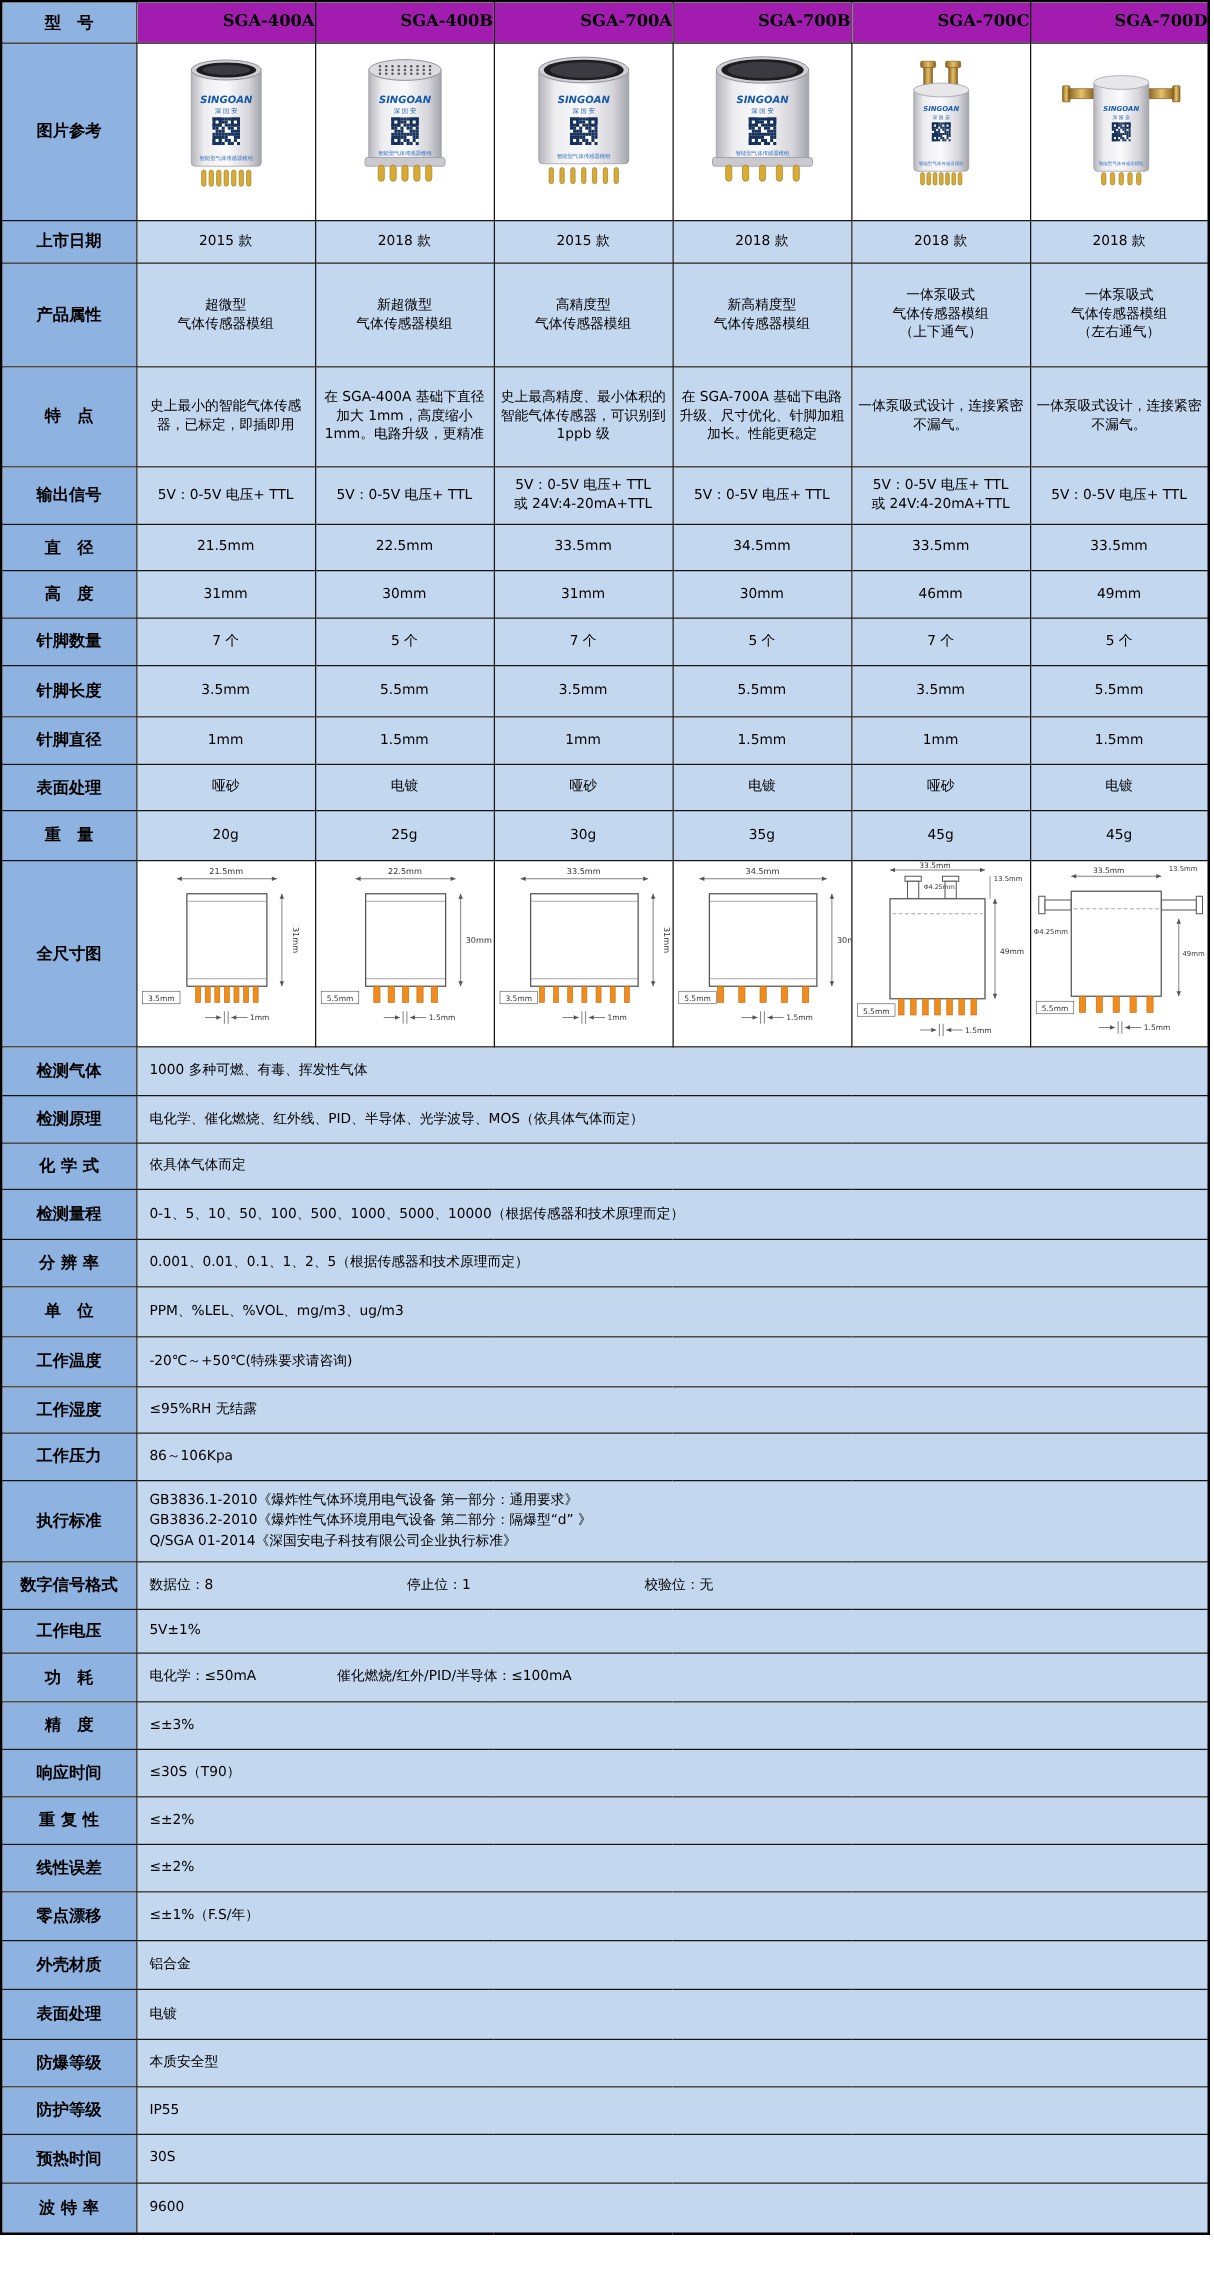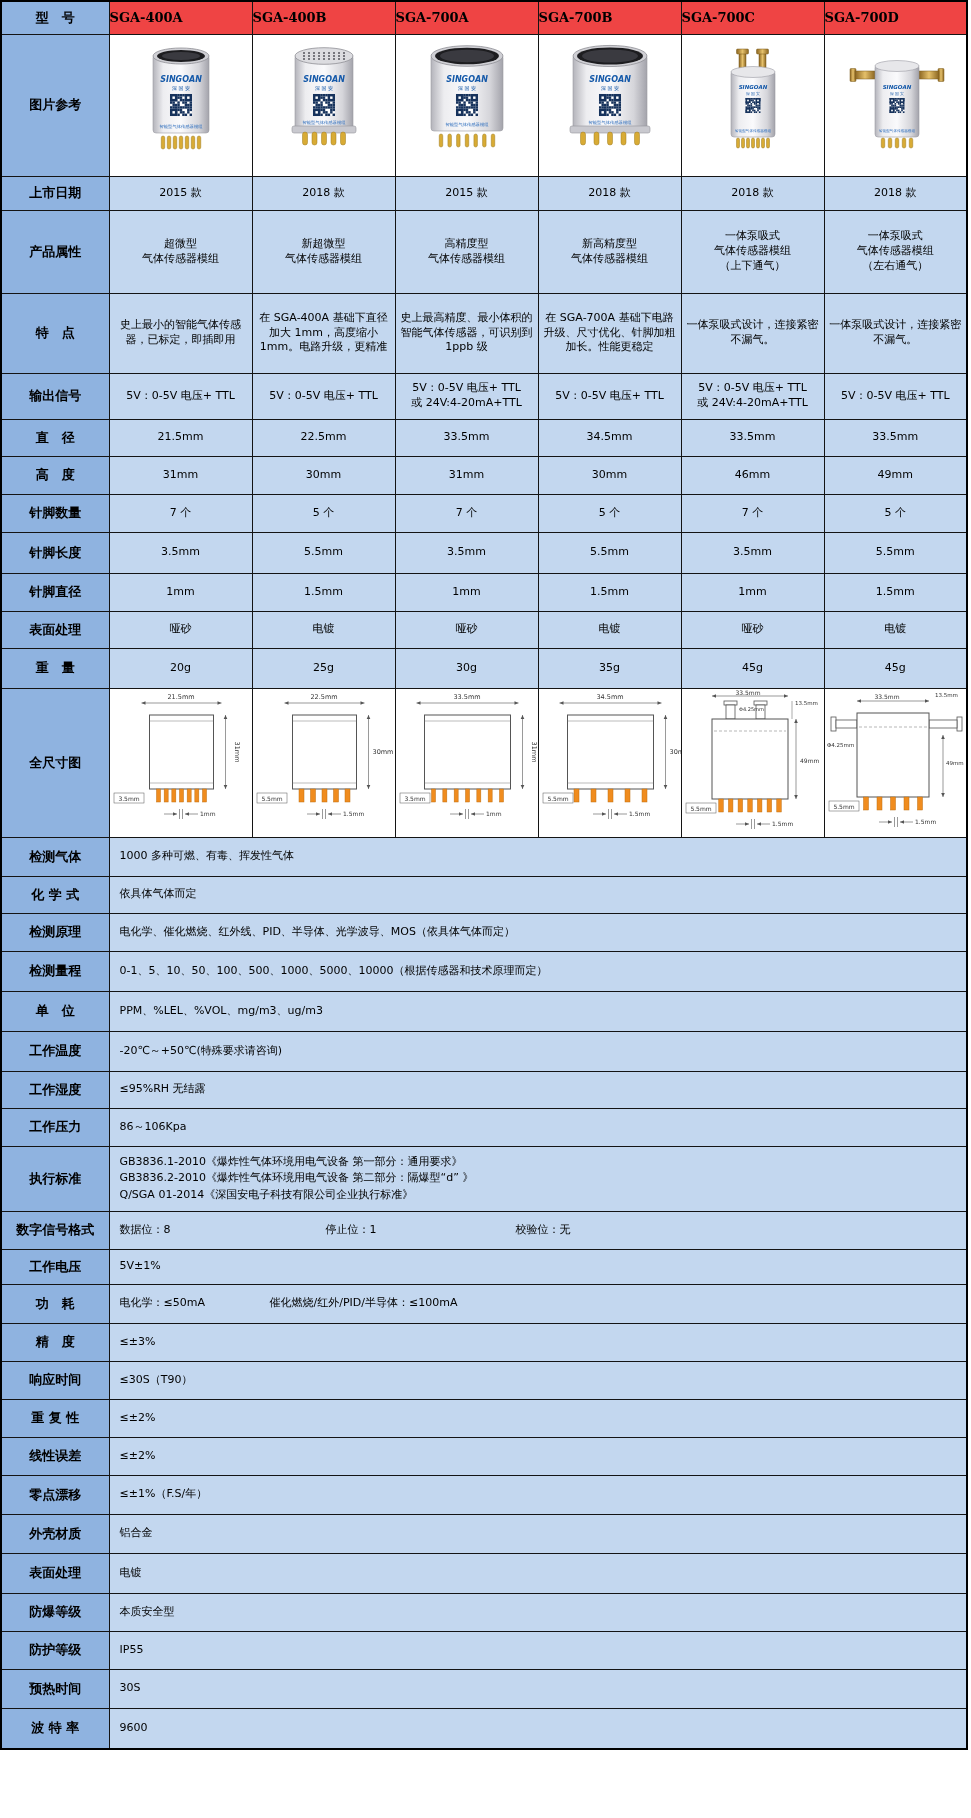--- a/index.html
+++ b/index.html
@@ -1,20 +1,20 @@
 <!DOCTYPE html>
 <html><head>
 <meta charset="utf-8">
 <style>
   html,body{margin:0;padding:0;background:#fff;}
   body{width:971px;font-family:"DejaVu Sans","Liberation Sans",sans-serif;color:#000;}
   table{border-collapse:collapse;table-layout:fixed;width:966px;border:2px solid #000;}
   td{border:1px solid #141414;padding:0;overflow:hidden;vertical-align:middle;}
   .lbl{background:#8fb3e0;font-weight:bold;font-size:13px;text-align:center;}
-  .hdr{background:#ef4444;font-weight:bold;font-size:13px;text-align:left;font-family:"DejaVu Serif","Liberation Serif",serif;}
+  .hdr{background:#a21caf;font-weight:bold;font-size:13px;text-align:right;font-family:"DejaVu Serif","Liberation Serif",serif;}
   .val{background:#c3d7ef;font-size:11px;text-align:center;line-height:1.35;padding:1px 3px;}
   .white{background:#ffffff;text-align:center;padding:0;}
   .fullv{background:#c3d7ef;font-size:11px;text-align:left;padding:2px 4px 2px 10px;line-height:1.5;}
   .seg{display:inline-block;}
   svg text{font-family:"DejaVu Sans","Liberation Sans",sans-serif;}
 </style>
 </head>
 <body>
 
 <table id="spec-table">
@@ -1079,31 +1079,35 @@
             <polygon points="75,133 79,131.2 79,134.8" fill="#555"></polygon>
             <line x1="69.5" y1="128" x2="69.5" y2="138" stroke="#555" stroke-width="0.6"></line>
             <line x1="72.5" y1="128" x2="72.5" y2="138" stroke="#555" stroke-width="0.6"></line>
             <text x="90" y="135" font-size="6" text-anchor="start" fill="#333">1.5mm</text>
           </svg></td>
       </tr>
       <tr style="height: 39px;">
         <td class="lbl">检测气体</td>
         <td class="fullv" colspan="6"><span>1000 多种可燃、有毒、挥发性气体</span></td>
       </tr>
+      <tr style="height: 38px;">
+        <td class="lbl">检测原理</td>
+        <td class="fullv" colspan="6"><span>电化学、催化燃烧、红外线、PID、半导体、光学波导、MOS（依具体气体而定）</span></td>
+      </tr>
       <tr style="height: 37px;">
         <td class="lbl">化 学 式</td>
         <td class="fullv" colspan="6"><span>依具体气体而定</span></td>
       </tr>
-      <tr style="height: 38px;">
-        <td class="lbl">检测原理</td>
-        <td class="fullv" colspan="6"><span>电化学、催化燃烧、红外线、PID、半导体、光学波导、MOS（依具体气体而定）</span></td>
-      </tr>
       <tr style="height: 40px;">
         <td class="lbl">检测量程</td>
         <td class="fullv" colspan="6"><span>0-1、5、10、50、100、500、1000、5000、10000（根据传感器和技术原理而定）</span></td>
+      </tr>
+      <tr style="height: 38px;">
+        <td class="lbl">分 辨 率</td>
+        <td class="fullv" colspan="6"><span>0.001、0.01、0.1、1、2、5（根据传感器和技术原理而定）</span></td>
       </tr>
       <tr style="height: 40px;">
         <td class="lbl">单　位</td>
         <td class="fullv" colspan="6"><span>PPM、%LEL、%VOL、mg/m3、ug/m3</span></td>
       </tr>
       <tr style="height: 40px;">
         <td class="lbl">工作温度</td>
         <td class="fullv" colspan="6"><span>-20℃～+50℃(特殊要求请咨询)</span></td>
       </tr>
       <tr style="height: 37px;">

